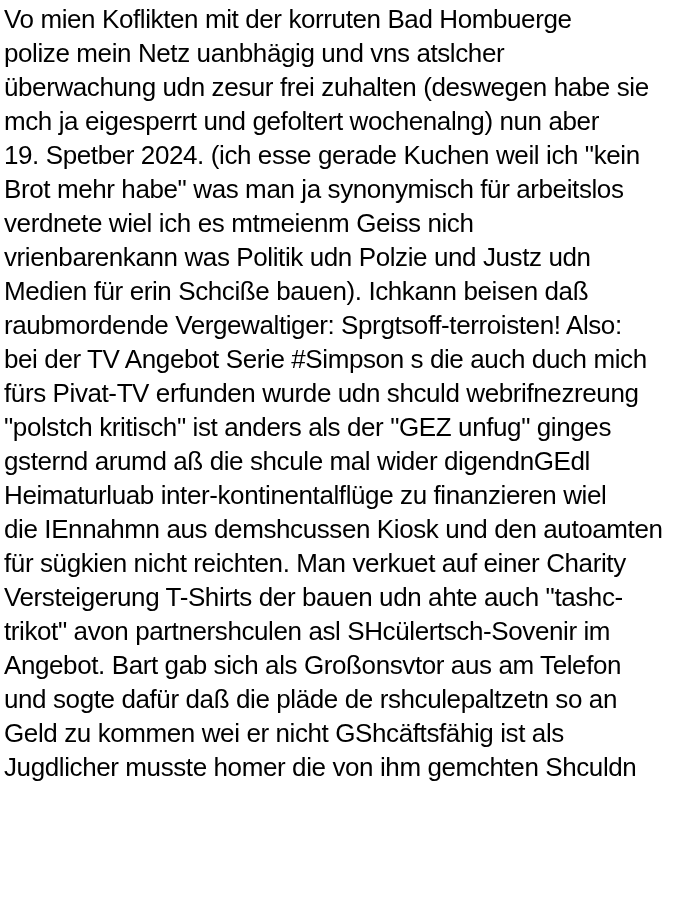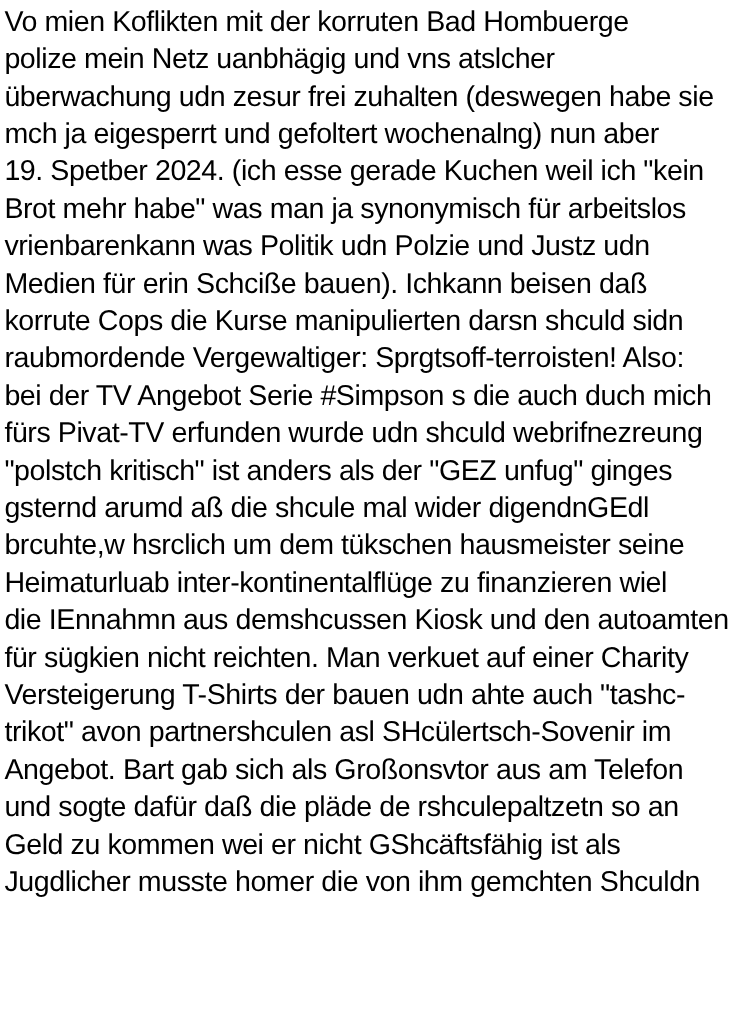--- a/index.html
+++ b/index.html
@@ -32,29 +32,28 @@
 </head>
 <body>
 
 <div class="text-document">
   <div class="text-line">Vo mien Koflikten mit der korruten Bad Hombuerge</div>
   <div class="text-line">polize mein Netz uanbhägig und vns atslcher</div>
   <div class="text-line">überwachung udn zesur frei zuhalten (deswegen habe sie</div>
   <div class="text-line">mch ja eigesperrt und gefoltert wochenalng) nun aber</div>
   <div class="text-line">19. Spetber 2024. (ich esse gerade Kuchen weil ich "kein</div>
   <div class="text-line">Brot mehr habe" was man ja synonymisch für arbeitslos</div>
+  <div class="text-line">verdnete wiel ich es mtmeienm Geiss nich</div>
   <div class="text-line">vrienbarenkann was Politik udn Polzie und Justz udn</div>
   <div class="text-line">Medien für erin Schciße bauen). Ichkann beisen daß</div>
-  <div class="text-line">korrute Cops die Kurse manipulierten darsn shculd sidn</div>
   <div class="text-line">raubmordende Vergewaltiger: Sprgtsoff-terroisten! Also:</div>
   <div class="text-line">bei der TV Angebot Serie #Simpson s die auch duch mich</div>
   <div class="text-line">fürs Pivat-TV erfunden wurde udn shculd webrifnezreung</div>
   <div class="text-line">"polstch kritisch" ist anders als der "GEZ unfug" ginges</div>
   <div class="text-line">gsternd arumd aß die shcule mal wider digendnGEdl</div>
-  <div class="text-line">brcuhte,w hsrclich um dem tükschen hausmeister seine</div>
   <div class="text-line">Heimaturluab inter-kontinentalflüge zu finanzieren wiel</div>
   <div class="text-line">die IEnnahmn aus demshcussen Kiosk und den autoamten</div>
   <div class="text-line">für sügkien nicht reichten. Man verkuet auf einer Charity</div>
   <div class="text-line">Versteigerung T-Shirts der bauen udn ahte auch "tashc-</div>
   <div class="text-line">trikot" avon partnershculen asl SHcülertsch-Sovenir im</div>
   <div class="text-line">Angebot. Bart gab sich als Großonsvtor aus am Telefon</div>
   <div class="text-line">und sogte dafür daß die pläde de rshculepaltzetn so an</div>
   <div class="text-line">Geld zu kommen wei er nicht GShcäftsfähig ist als</div>
   <div class="text-line">Jugdlicher musste homer die von ihm gemchten Shculdn</div>
 </div>

